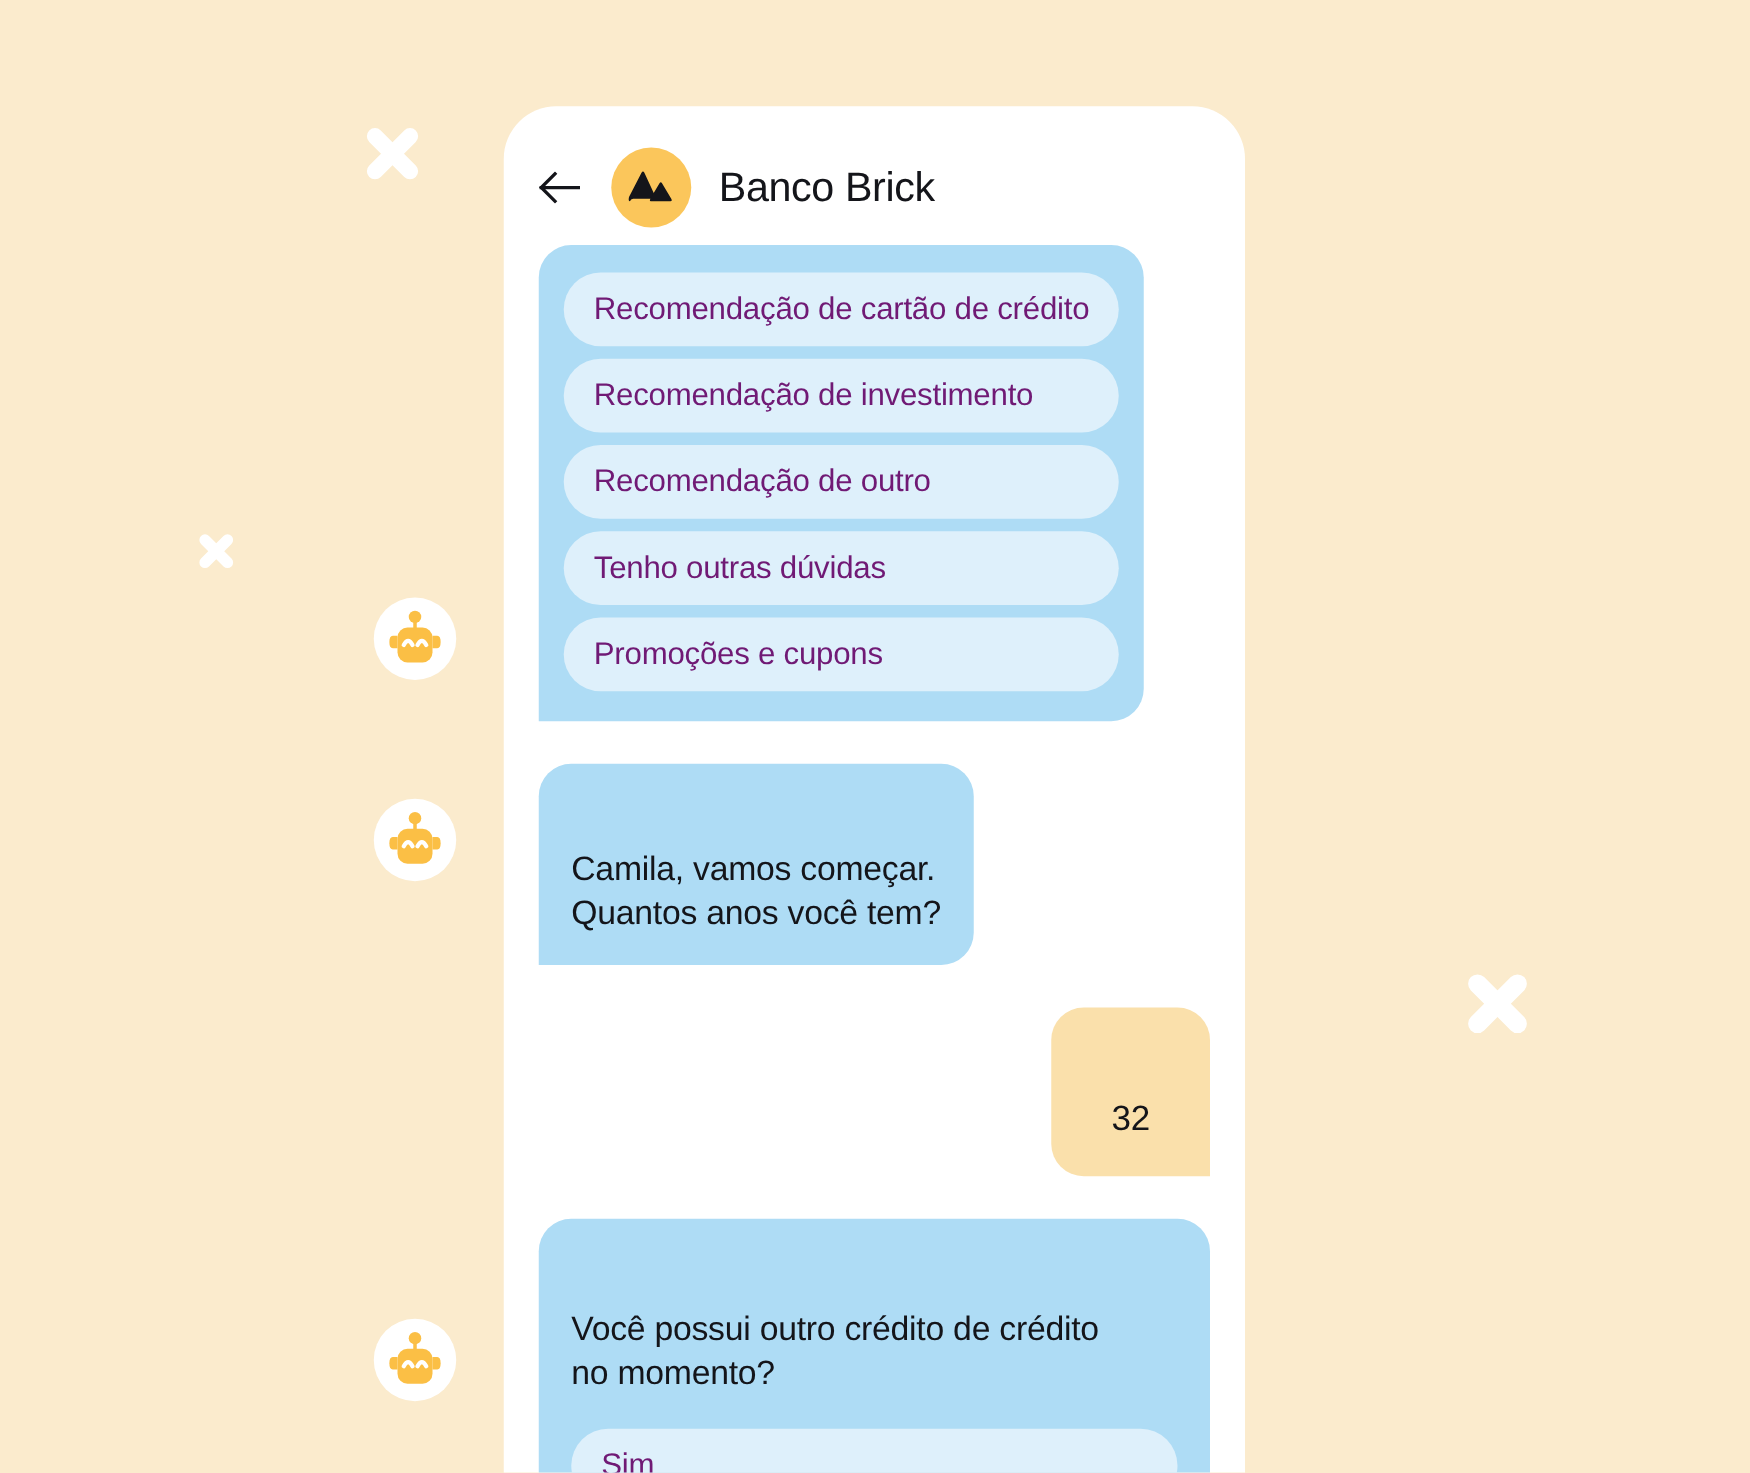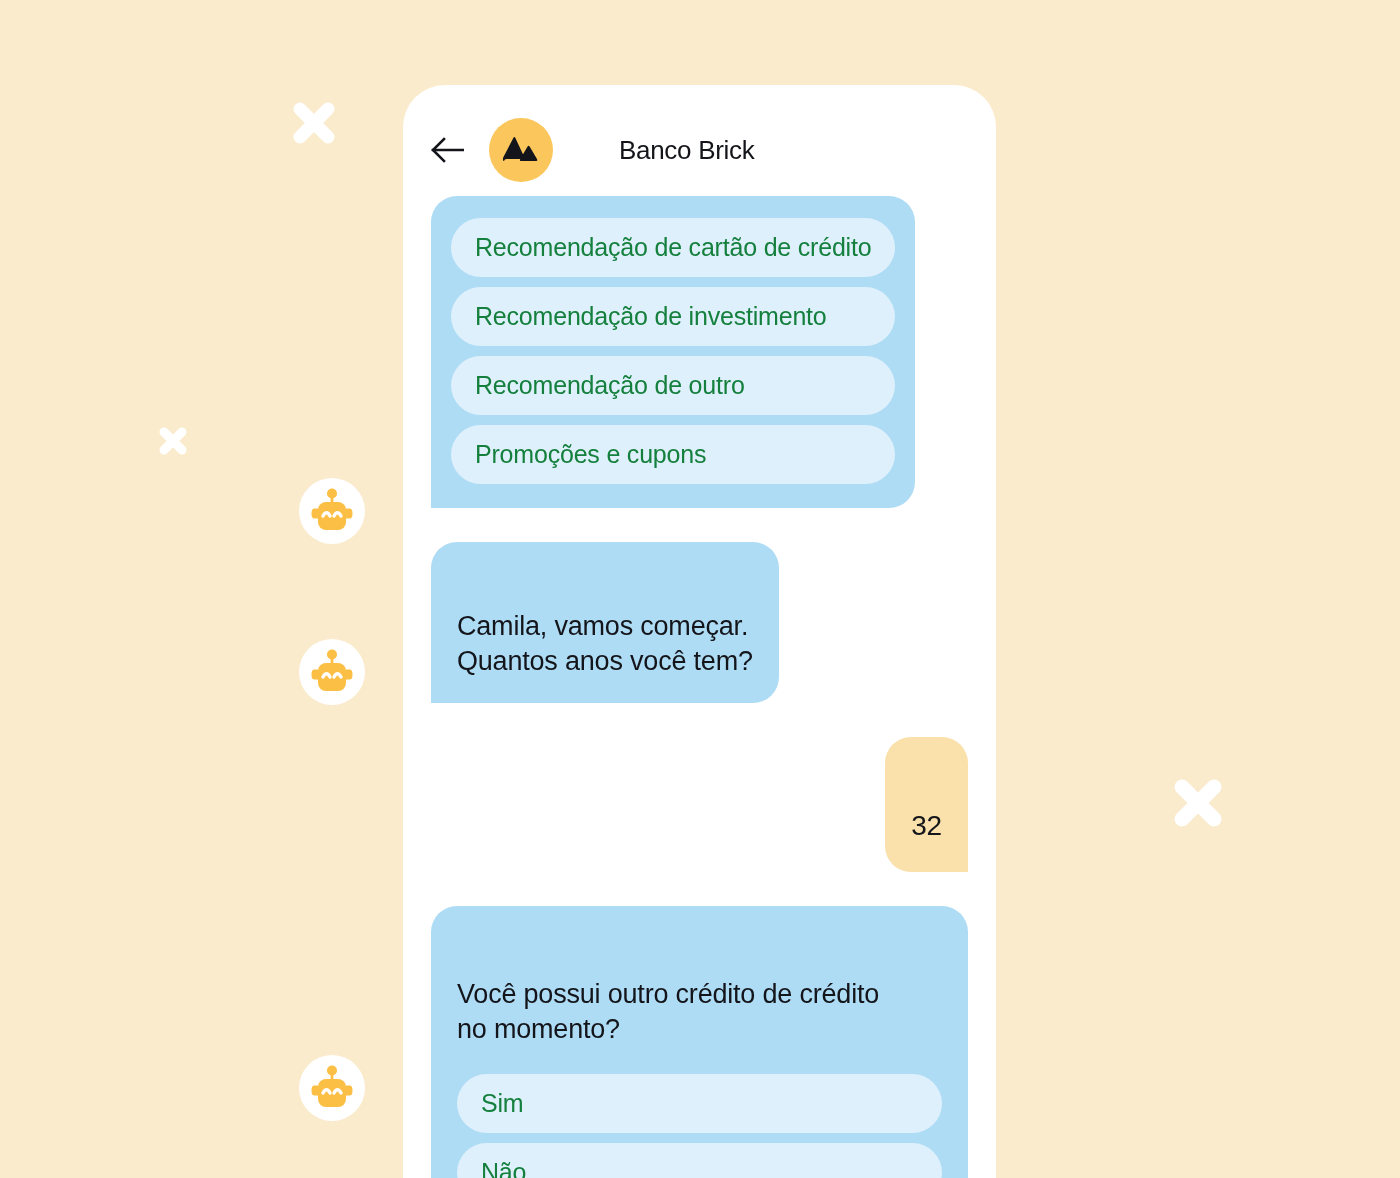--- a/index.html
+++ b/index.html
@@ -66,26 +66,25 @@
     height: 64px;
     border-radius: 50%;
     background: #FBC65B;
     display: flex;
     align-items: center;
     justify-content: center;
     flex: none;
   }
 
   .brand-title {
-    font-size: 26px;
+    font-size: 33px;
     font-weight: 400;
     letter-spacing: -0.3px;
     color: #14151A;
     white-space: nowrap;
-    margin-left: 44px;
   }
 
   
   .messages {
     padding: 0 28px 0 28px;
     display: flex;
     flex-direction: column;
   }
 
   .msg-row {
@@ -98,21 +97,21 @@
   .bubble {
     background: #AEDCF5;
     border-radius: 26px;
     padding: 24px 26px;
     max-width: 100%;
   }
   .bubble.bot  { border-bottom-left-radius: 0; }
   .bubble.user {
     background: #FAE0AB;
     border-bottom-right-radius: 0;
-    padding: 28px 26px;
+    padding: 28px 48px;
   }
 
   .bubble.options-only { padding: 22px 20px 24px 20px; }
   .bubble.with-options { padding: 28px 26px 24px 26px; width: 548px; }
 
   .msg-text {
     font-size: 27px;
     line-height: 1.29;
     color: #14151A;
     letter-spacing: -0.2px;
@@ -133,21 +132,21 @@
   .with-options .option-list { margin-top: 28px; }
 
   .option-pill {
     background: #DEF0FB;
     border: none;
     border-radius: 32px;
     padding: 15px 24px;
     font-family: inherit;
     font-size: 25px;
     letter-spacing: -0.2px;
-    color: #15803d;
+    color: #701a75;
     text-align: left;
     cursor: pointer;
     white-space: nowrap;
     width: 100%;
     display: block;
   }
 
   
   .bot-avatar {
     position: absolute;
@@ -214,20 +213,21 @@
   </div>
 
   <div class="messages">
 
     <div class="msg-row bot">
       <div class="bubble bot options-only">
         <div class="option-list">
           <button class="option-pill">Recomendação de cartão de crédito</button>
           <button class="option-pill">Recomendação de investimento</button>
           <button class="option-pill">Recomendação de outro</button>
+          <button class="option-pill">Tenho outras dúvidas</button>
           <button class="option-pill">Promoções e cupons</button>
         </div>
       </div>
     </div>
 
     <div class="msg-row bot">
       <div class="bubble bot">
         <div class="msg-text">Camila, vamos começar.
 Quantos anos você tem?</div>
       </div>

